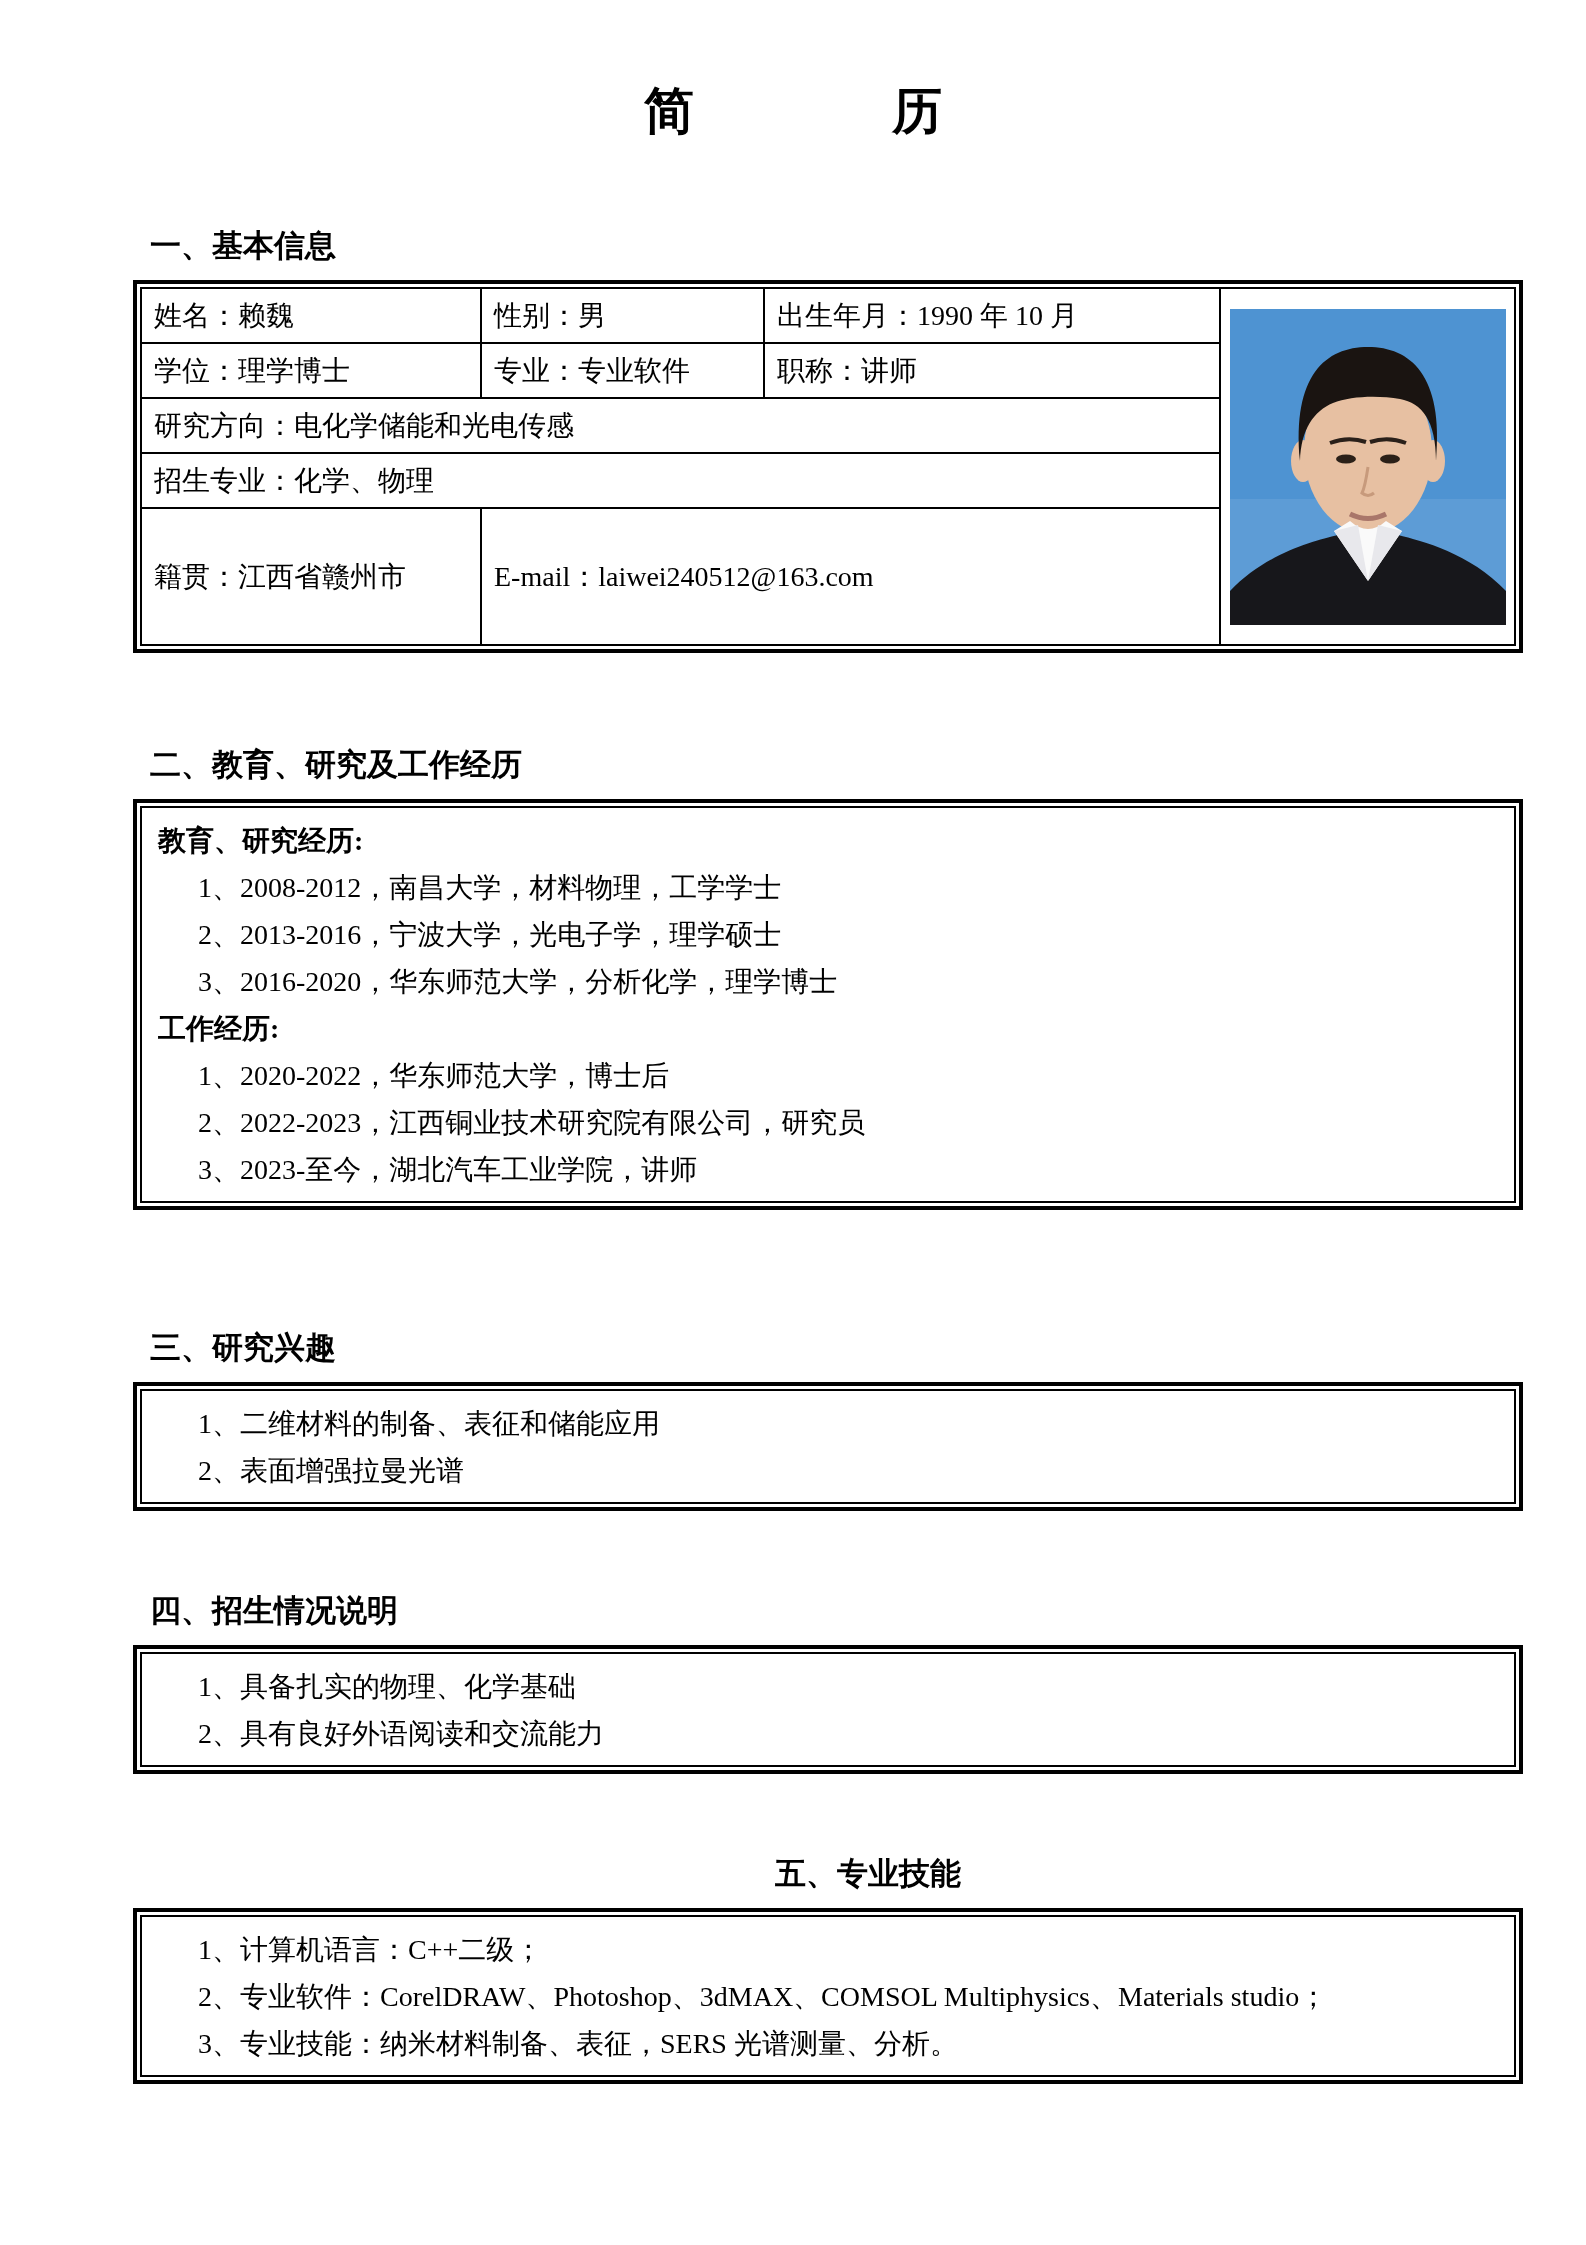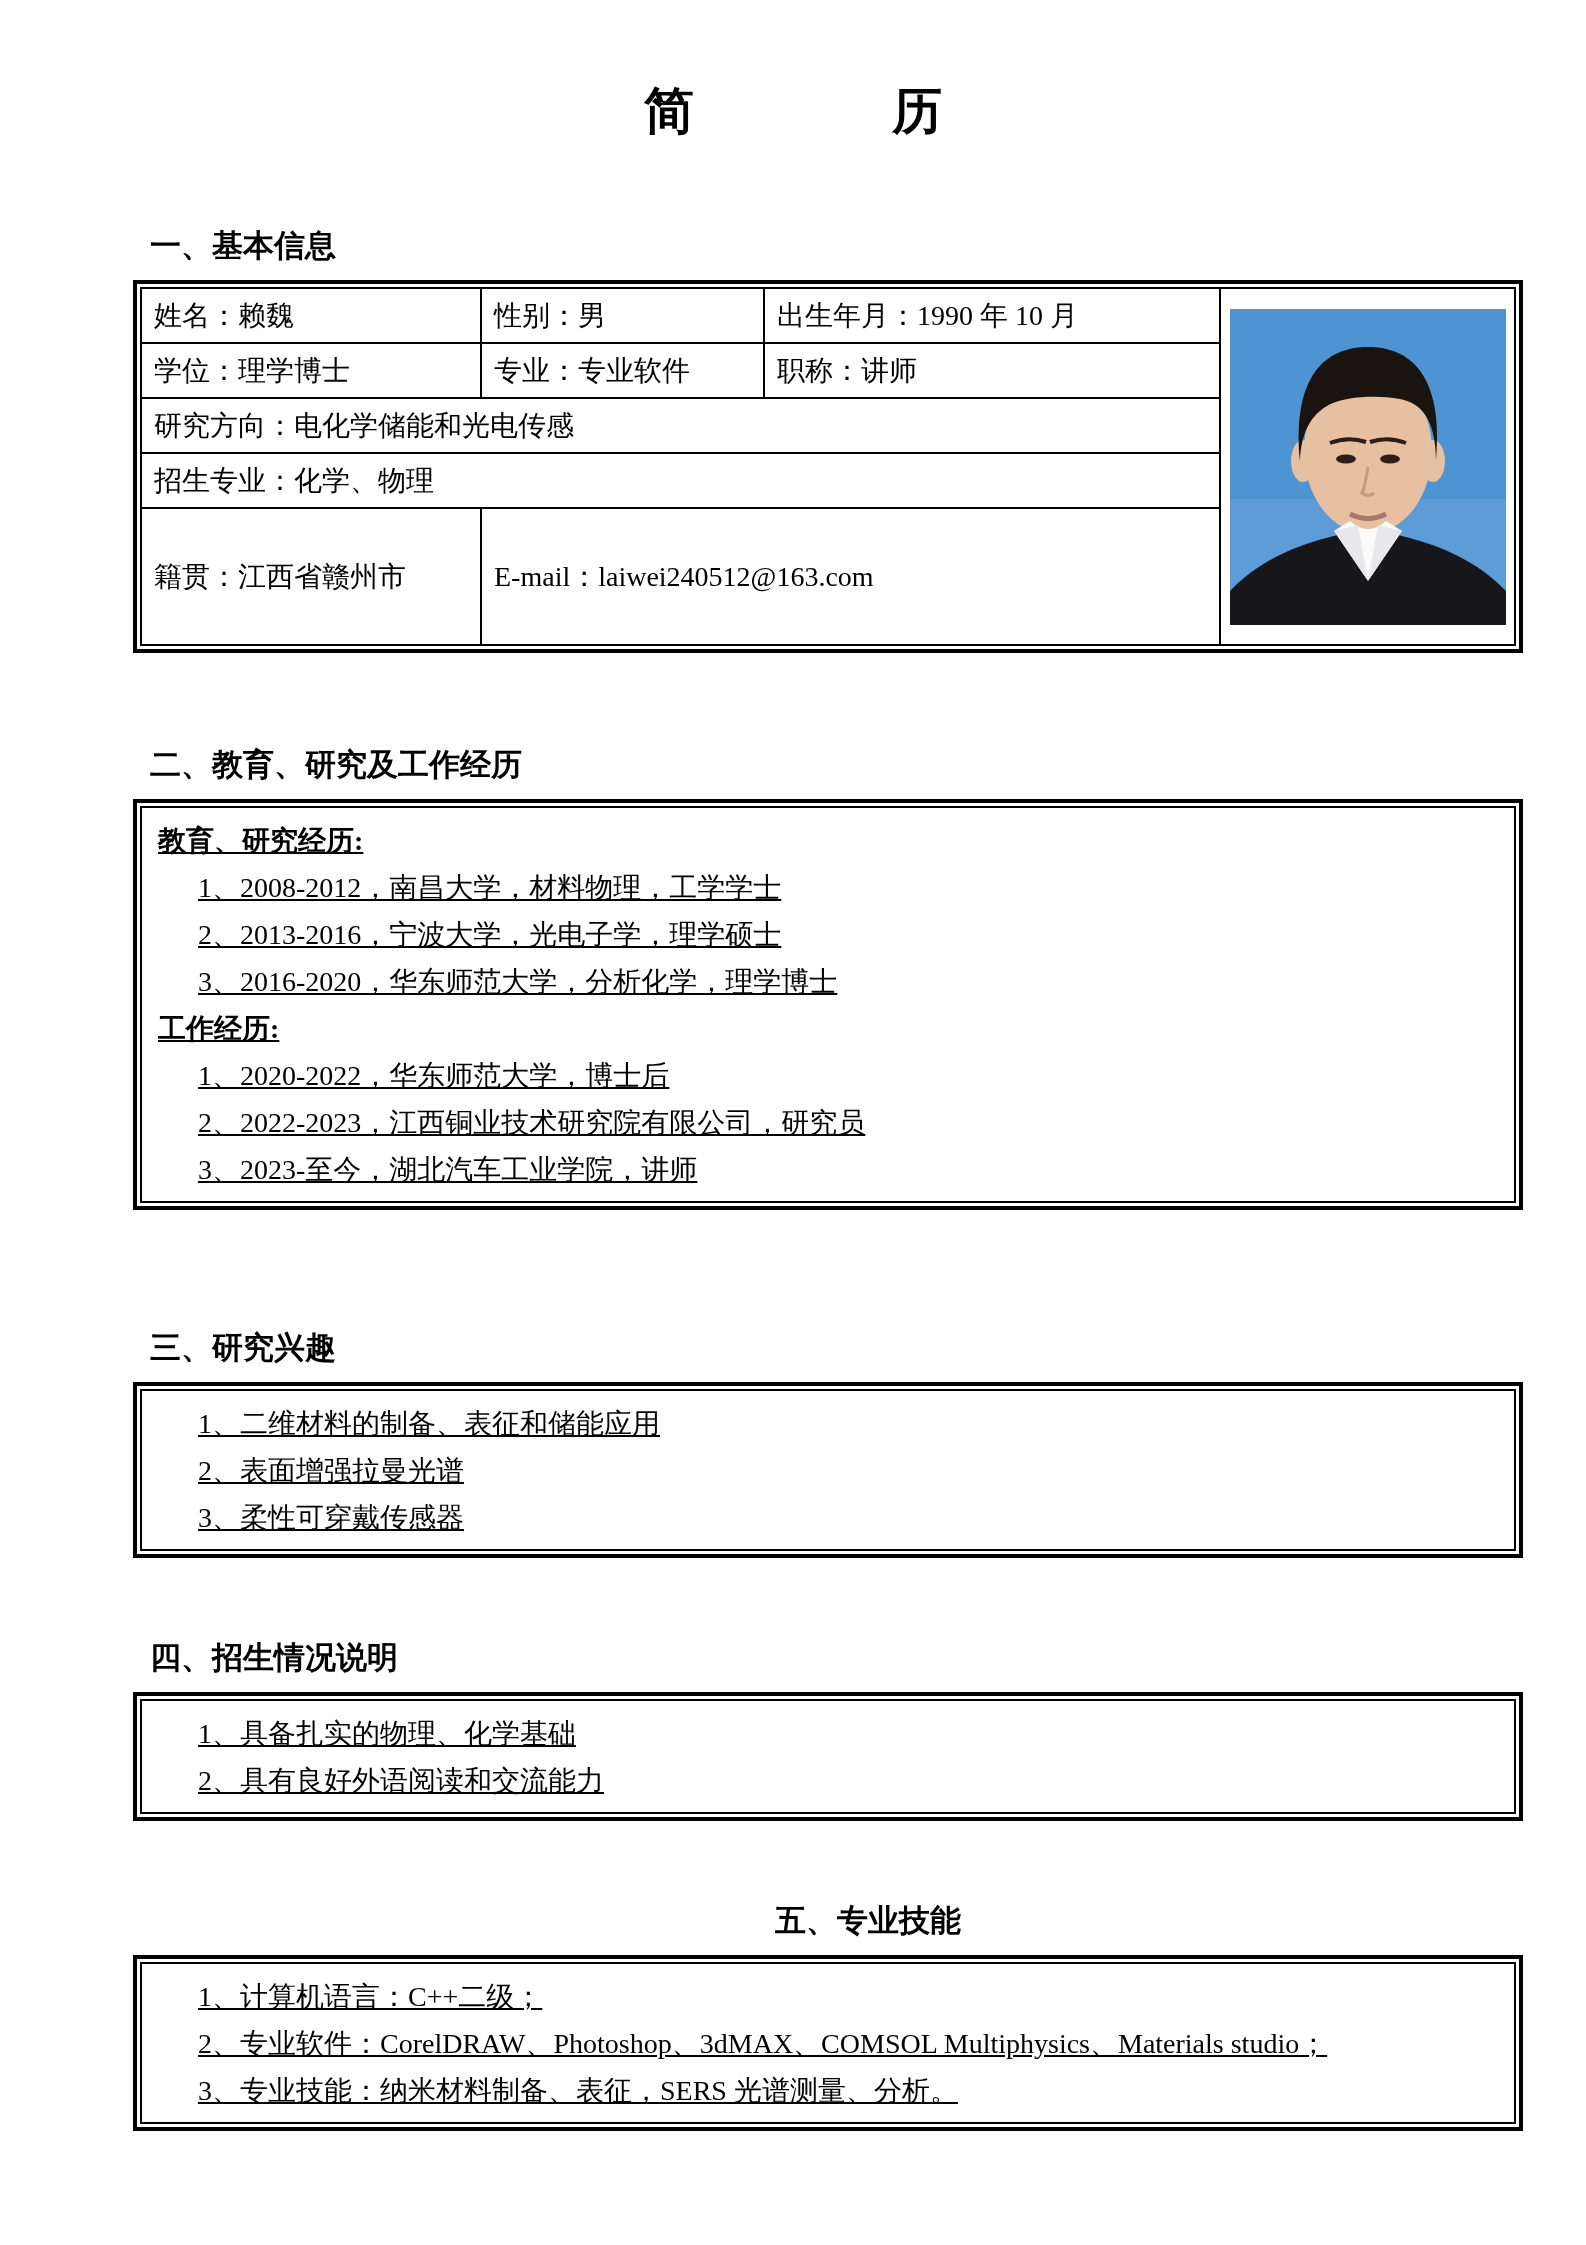--- a/index.html
+++ b/index.html
@@ -74,21 +74,21 @@
     overflow: hidden;
     white-space: nowrap;
   }
   .info-table tr.tall td { height: 137px; }
   .info-table td.photo-cell {
     padding: 5px 0;
     text-align: center;
     vertical-align: middle;
   }
   
-  .box-body { padding: 9px 0 8px 0; font-size: 28px; text-decoration: underline; }
+  .box-body { padding: 9px 0 8px 0; font-size: 28px; }
   .box-label {
     font-weight: bold;
     line-height: 47px;
     padding-left: 16px;
     white-space: nowrap;
   }
   .box-item {
     line-height: 47px;
     padding-left: 56px;
     white-space: nowrap;
@@ -193,21 +193,20 @@
     </div>
   </div>
 
   <div class="sec-heading mt-s3">三、研究兴趣</div>
 
   <div class="frame">
     <div class="frame-inner">
       <div class="box-body">
         <p class="box-item">1、二维材料的制备、表征和储能应用</p>
         <p class="box-item">2、表面增强拉曼光谱</p>
-        <p class="box-item">3、柔性可穿戴传感器</p>
       </div>
     </div>
   </div>
 
   <div class="sec-heading mt-s4">四、招生情况说明</div>
 
   <div class="frame">
     <div class="frame-inner">
       <div class="box-body">
         <p class="box-item">1、具备扎实的物理、化学基础</p>

